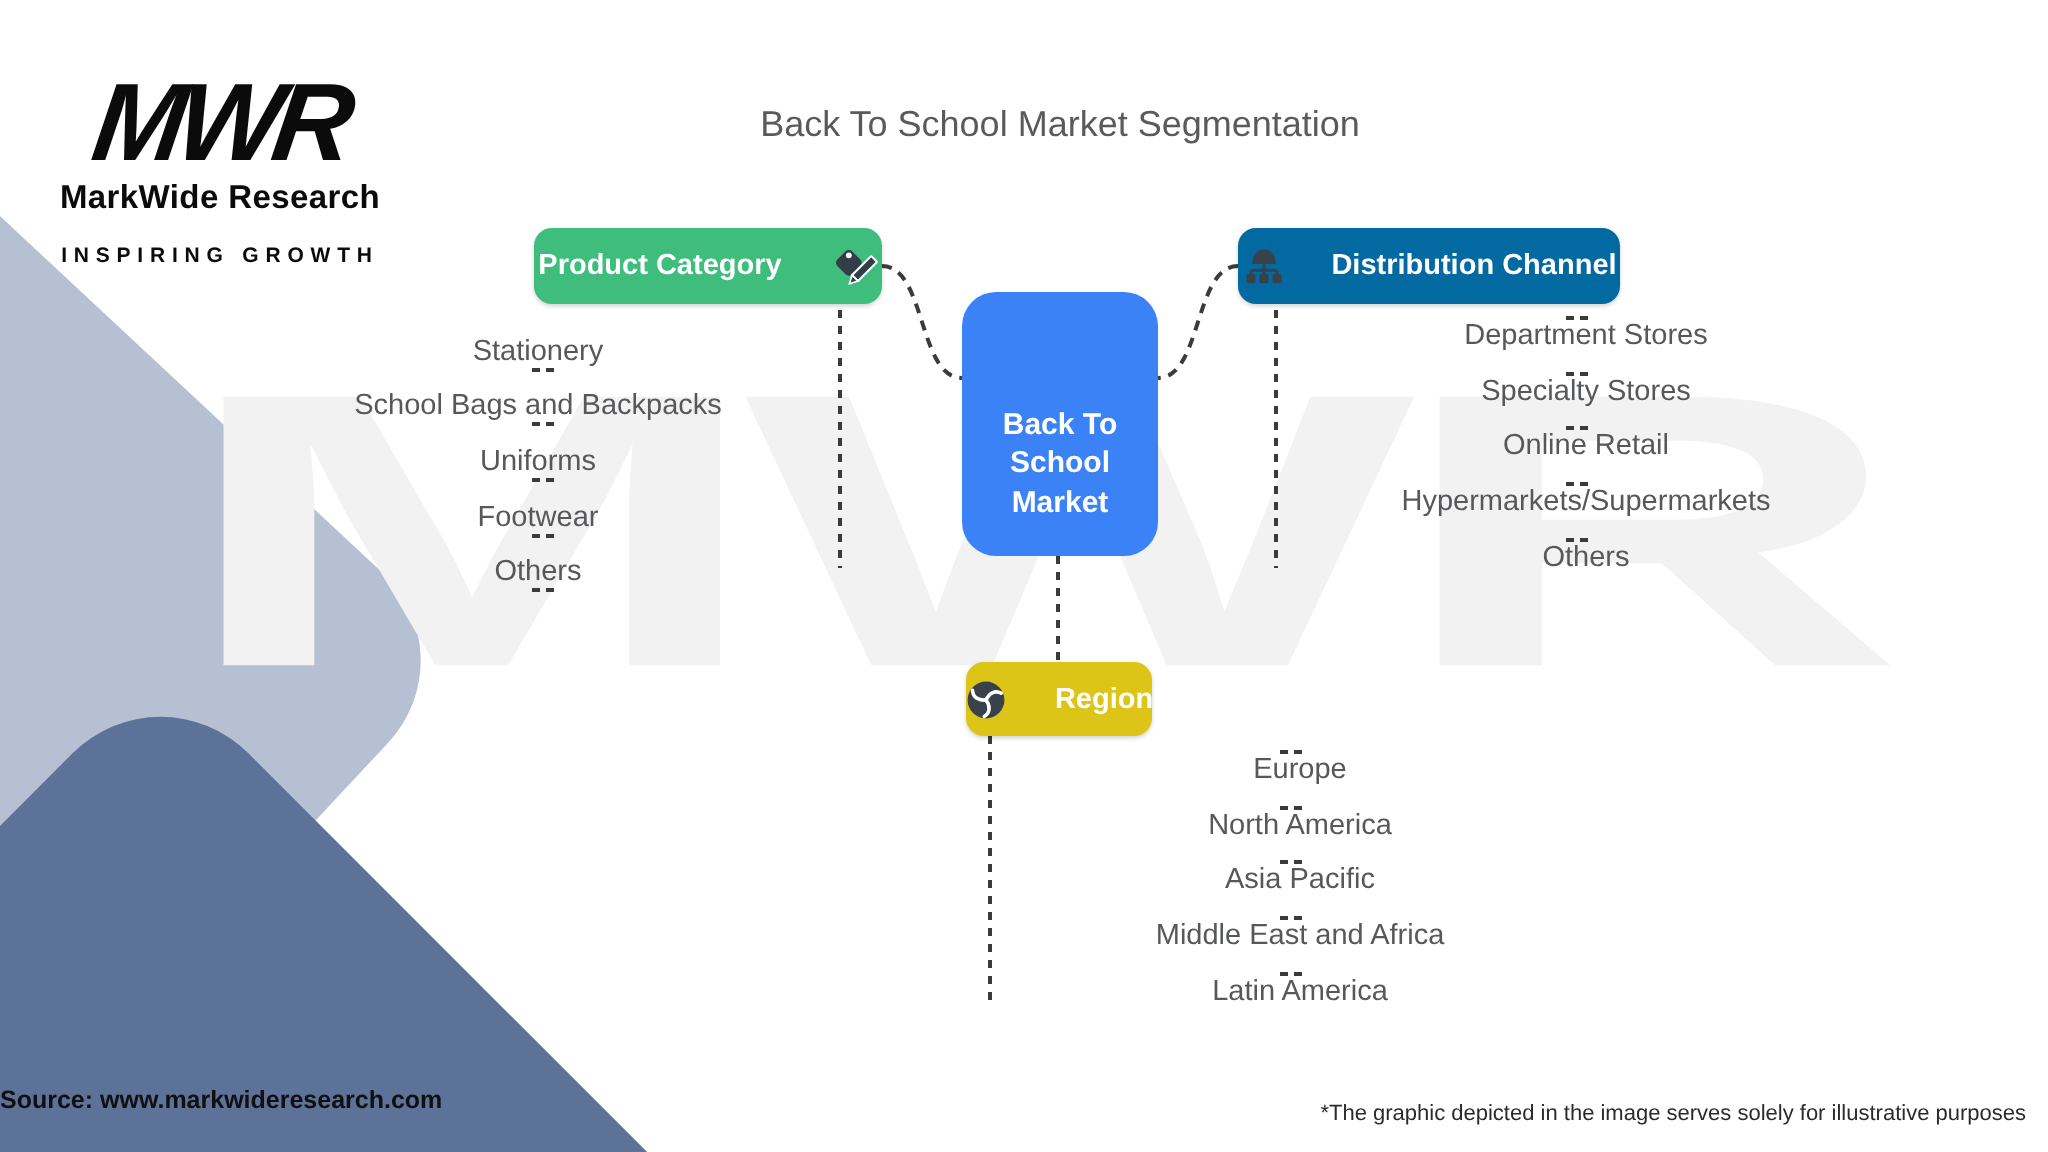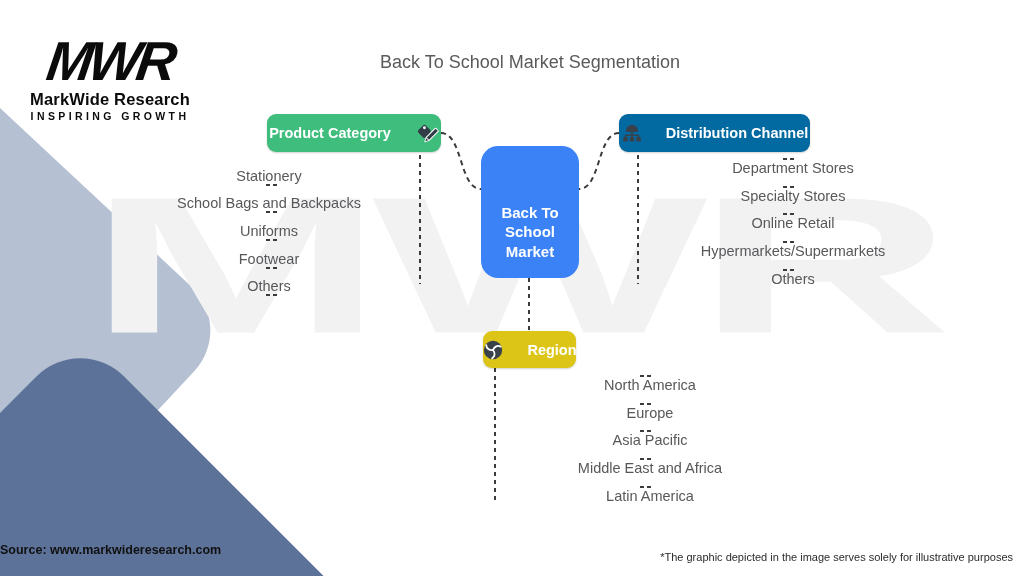--- a/index.html
+++ b/index.html
@@ -14,21 +14,21 @@
     background:#5d7299;transform:rotate(45deg);}
   #watermark{left:88px;top:168px;z-index:0;font-weight:900;font-style:normal;
     font-size:250px;line-height:1;letter-spacing:-8px;color:#f2f2f3;white-space:nowrap;
     transform:scaleX(1.42) scaleY(0.78);transform-origin:left top;user-select:none;}
 
   
   #logo{position:absolute;left:28px;top:36px;width:164px;text-align:center;z-index:2;color:#0b0b0c;}
   #logo .mwr{font-size:55px;line-height:0.92;font-weight:900;font-style:italic;
     letter-spacing:-4px;transform:skewX(-8deg);}
   #logo .name{font-size:16.5px;font-weight:800;margin-top:3px;letter-spacing:0.2px;}
-  #logo .tagline{font-size:10.5px;font-weight:700;letter-spacing:3.4px;margin-top:1px;}
+  #logo .tagline{font-size:10.5px;font-weight:700;letter-spacing:3.4px;margin-top:13px;}
 
   
   #title{position:absolute;left:0;top:52px;width:100%;text-align:center;z-index:1;
     transform:translateX(18px);font-size:18px;color:#595a5c;}
 
   
   #curves{position:absolute;left:0;top:0;z-index:1;}
 
   
   .vline{position:absolute;width:2px;z-index:1;
@@ -194,25 +194,25 @@
     </div>
     <div class="row">
       <span class="stub"></span>
       <span>Others</span>
     </div>
   </div>
 
   <div id="list-region" class="list">
     <div class="row">
       <span class="stub"></span>
+      <span>Europe</span>
+    </div>
+    <div class="row">
+      <span class="stub"></span>
       <span>North America</span>
-    </div>
-    <div class="row">
-      <span class="stub"></span>
-      <span>Europe</span>
     </div>
     <div class="row">
       <span class="stub"></span>
       <span>Asia Pacific</span>
     </div>
     <div class="row">
       <span class="stub"></span>
       <span>Middle East and Africa</span>
     </div>
     <div class="row">

